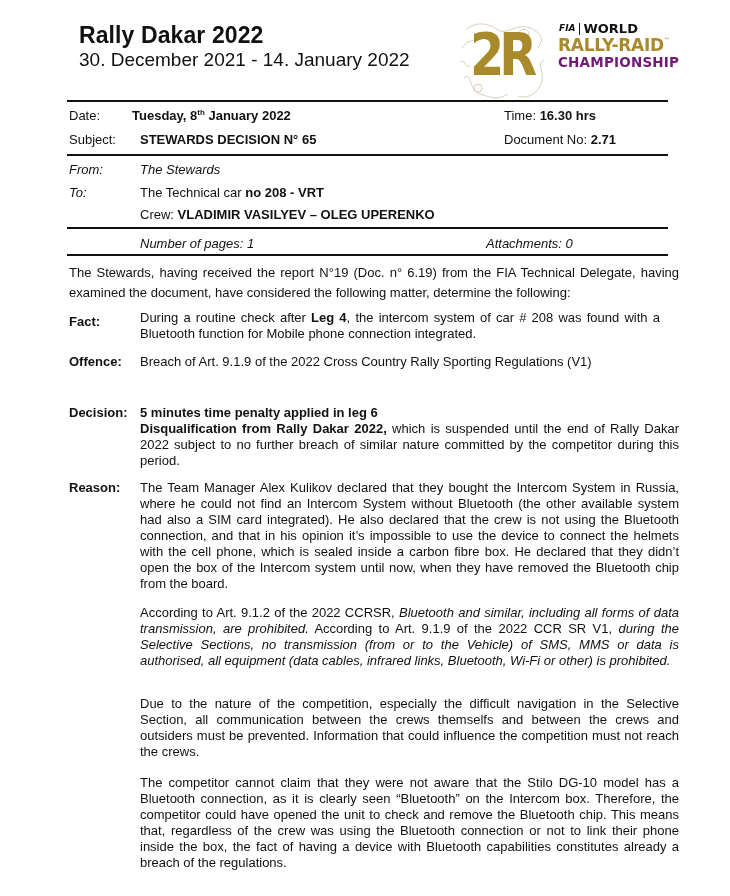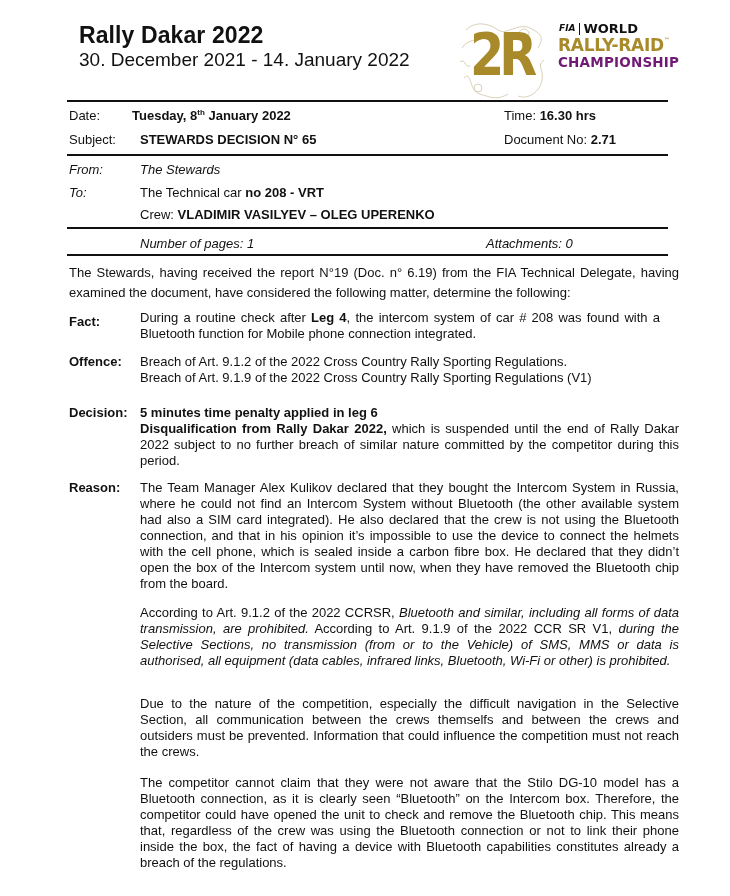--- a/index.html
+++ b/index.html
@@ -99,21 +99,20 @@
 <div class="hdr i" style="left:486px; top:236px;">Attachments: 0</div>
 <div class="rule r4"></div>
 
 <div class="body-text intro">The Stewards, having received the report N°19 (Doc. n° 6.19) from the FIA Technical Delegate, having examined the document, have considered the following matter, determine the following:</div>
 
 <div class="label" style="top:314px;">Fact:</div>
 <div class="block" style="top:310px; width:520px;"><span>During a routine check after </span><span class="b">Leg 4</span><span>, the intercom system of car # 208 was found with a Bluetooth function for Mobile phone connection integrated.</span></div>
 
 <div class="label" style="top:354px;">Offence:</div>
 <div class="block nojust" style="top:354px;">
-  <div>Breach of Art. 9.1.2 of the 2022 Cross Country Rally Sporting Regulations.</div>
   <div>Breach of Art. 9.1.9 of the 2022 Cross Country Rally Sporting Regulations (V1)</div>
 </div>
 
 <div class="label" style="top:405px;">Decision:</div>
 <div class="block" style="top:405px;">
   <div class="b">5 minutes time penalty applied in leg 6</div>
   <div><span class="b">Disqualification from Rally Dakar 2022,</span><span> which is suspended until the end of Rally Dakar 2022 subject to no further breach of similar nature committed by the competitor during this period.</span></div>
 </div>
 
 <div class="label" style="top:480px;">Reason:</div>

